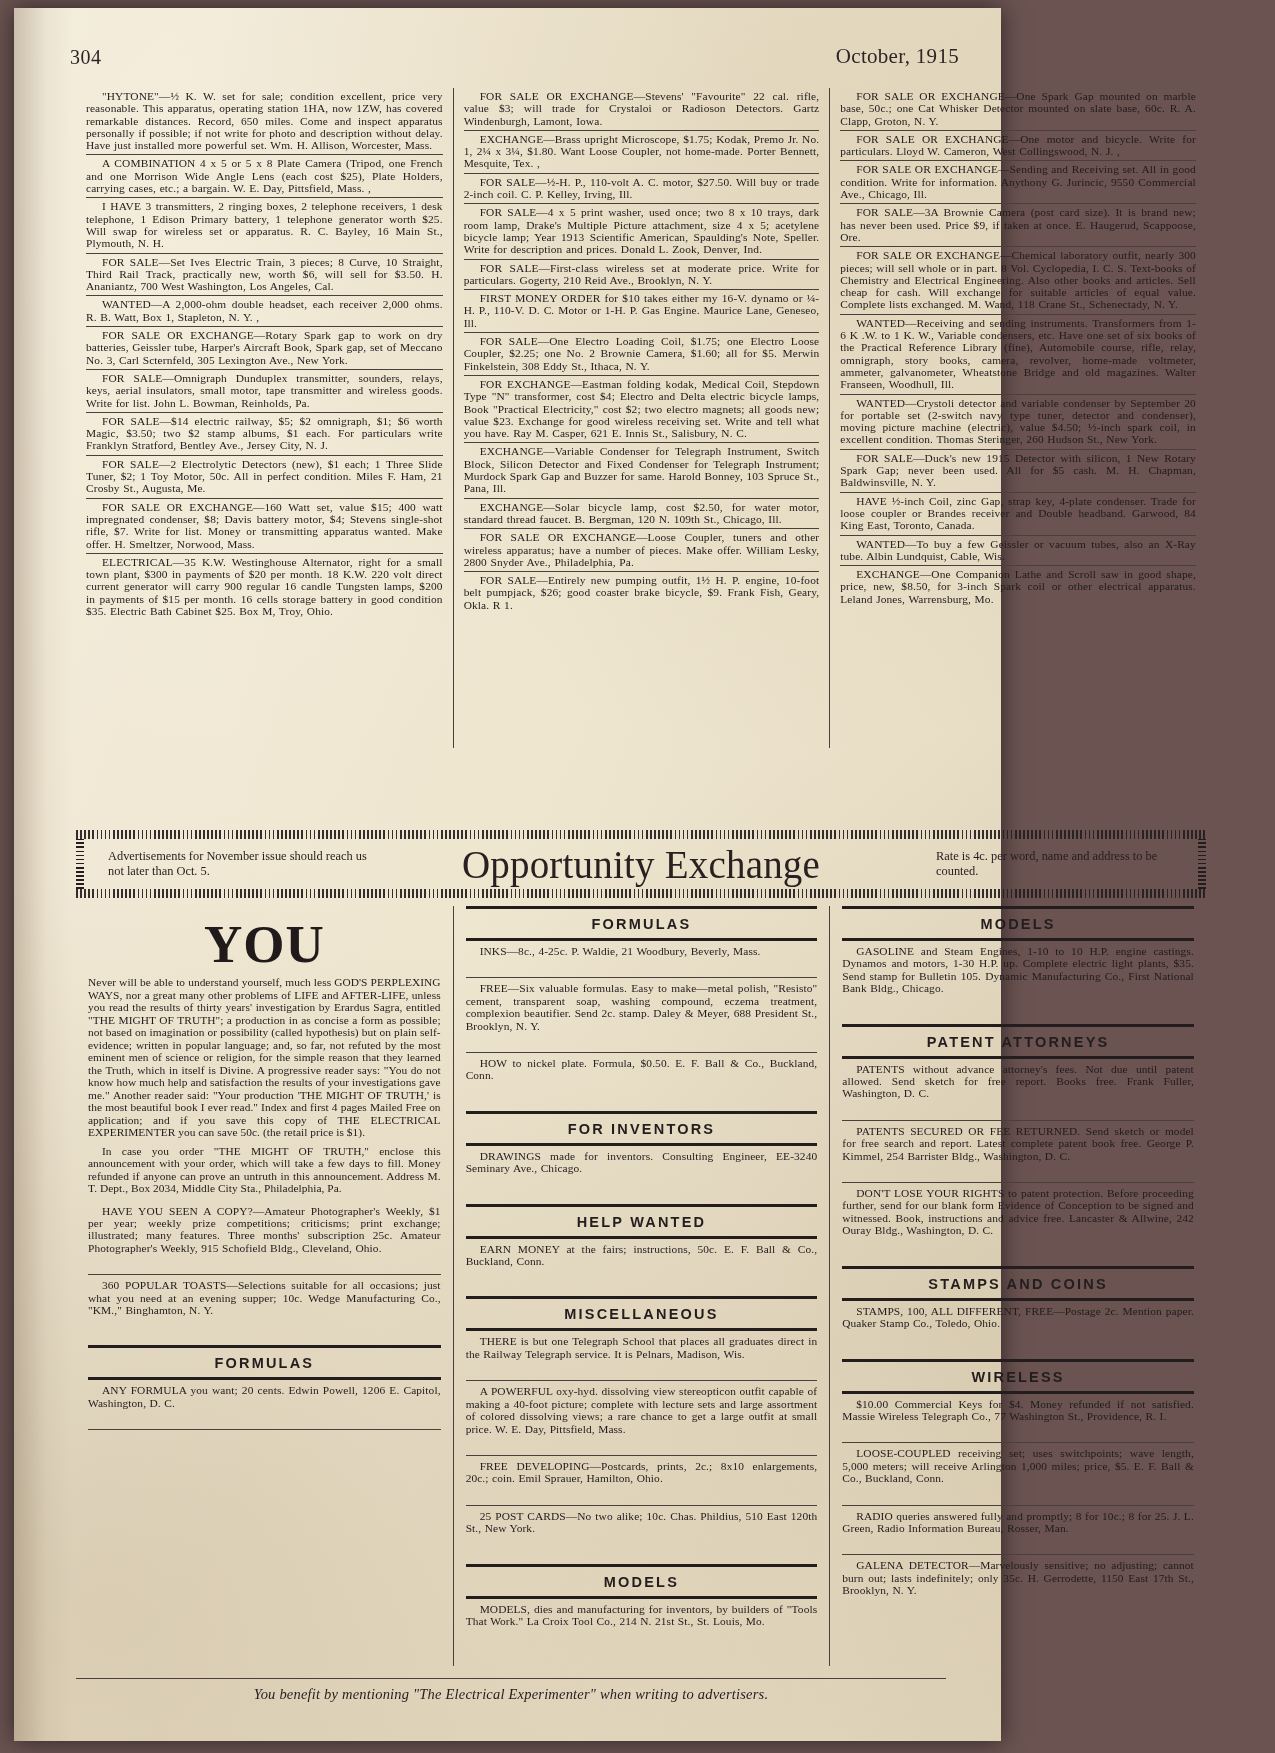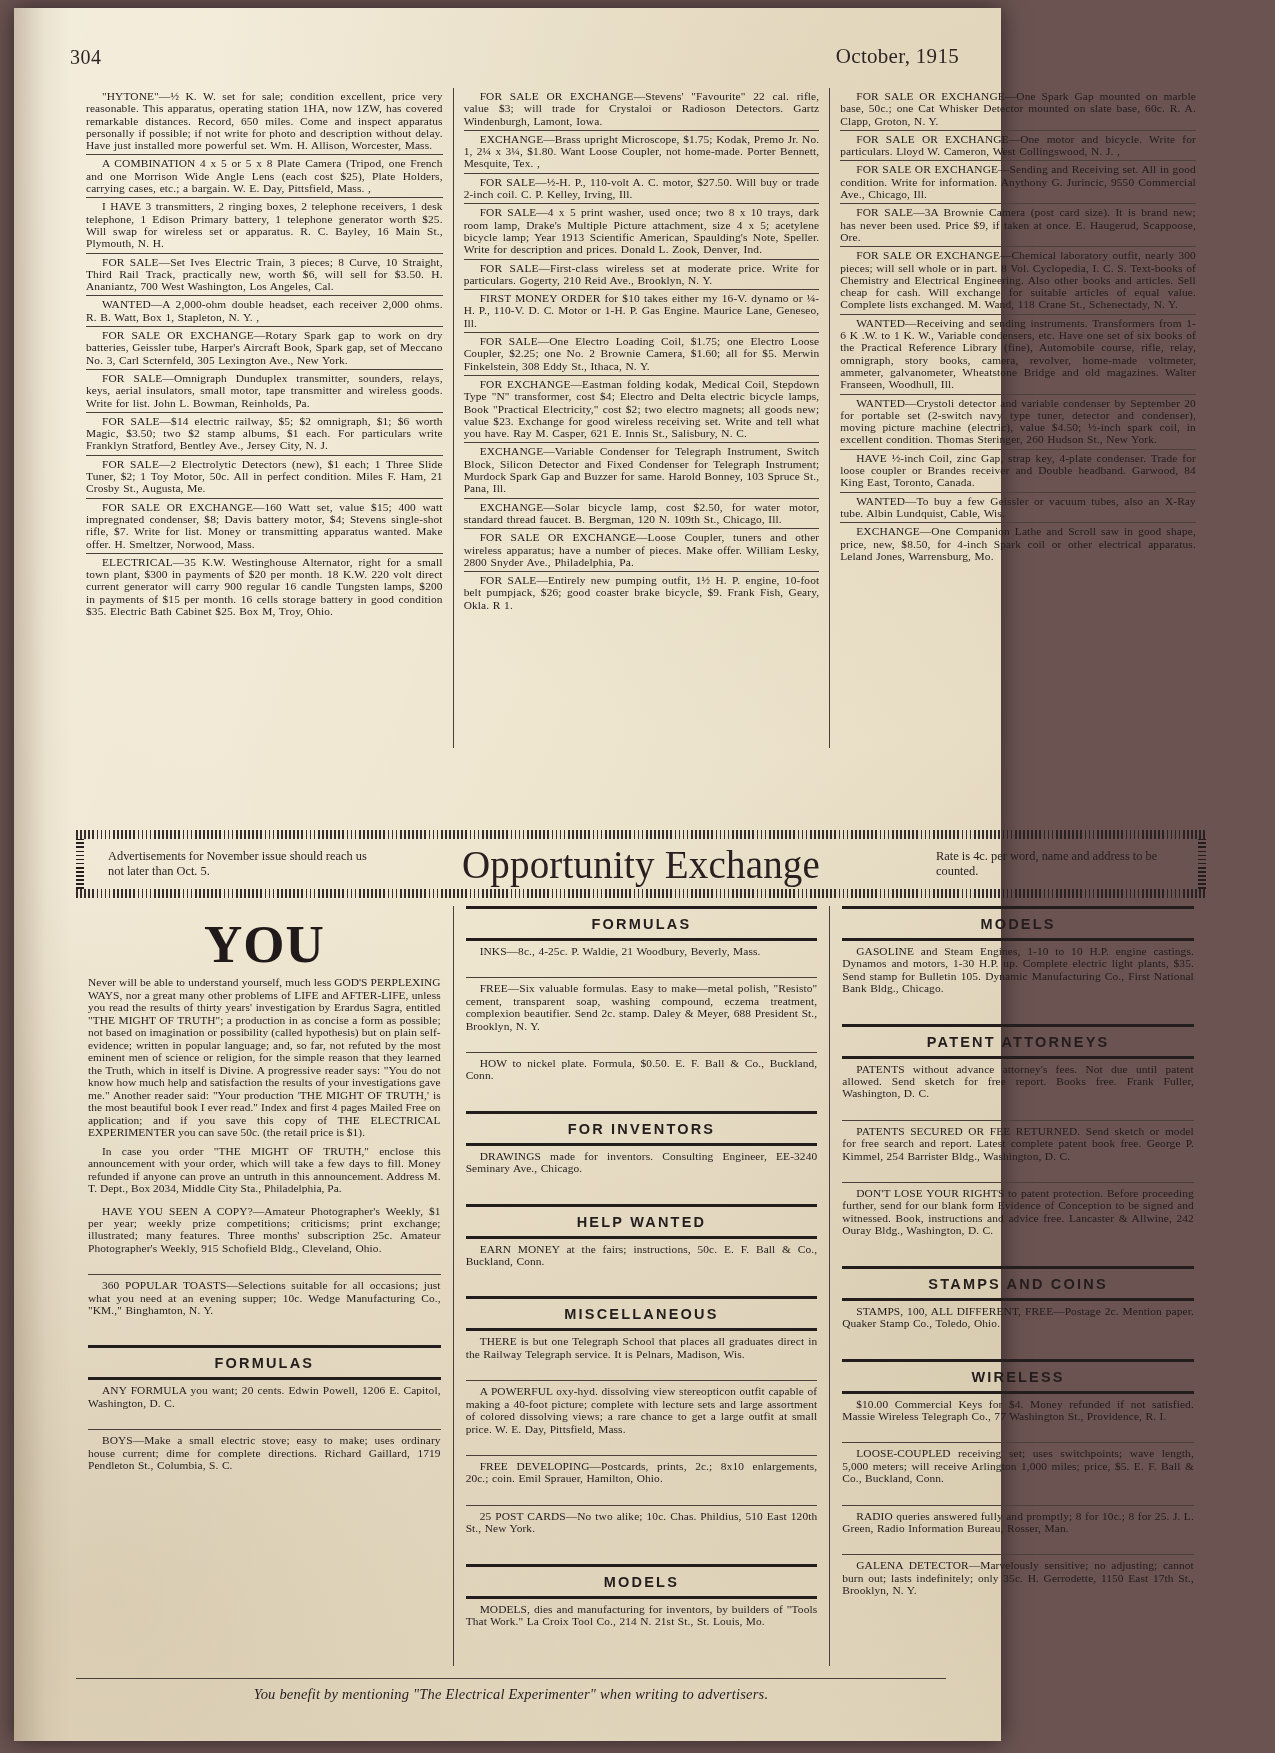--- a/index.html
+++ b/index.html
@@ -220,23 +220,24 @@
           <div class="ad">FOR SALE—Entirely new pumping outfit, 1½ H. P. engine, 10-foot belt pumpjack, $26; good coaster brake bicycle, $9.  Frank Fish, Geary, Okla.  R 1.</div>
         </div>
       <div class="ccol" id="ccol3">
           <div class="ad">FOR SALE OR EXCHANGE—One Spark Gap mounted on marble base, 50c.; one Cat Whisker Detector mounted on slate base, 60c.  R. A. Clapp, Groton, N. Y.</div>
           <div class="ad">FOR SALE OR EXCHANGE—One motor and bicycle.  Write for particulars.  Lloyd W. Cameron, West Collingswood, N. J.                ,</div>
           <div class="ad">FOR SALE OR EXCHANGE—Sending and Receiving set.  All in good condition.  Write for information.  Anythony G. Jurincic, 9550 Commercial Ave., Chicago, Ill.</div>
           <div class="ad">FOR SALE—3A Brownie Camera (post card size).  It is brand new; has never been used.  Price $9, if taken at once.  E. Haugerud, Scappoose, Ore.</div>
           <div class="ad">FOR SALE OR EXCHANGE—Chemical laboratory outfit, nearly 300 pieces; will sell whole or in part.  8 Vol. Cyclopedia, I. C. S. Text-books of Chemistry and Electrical Engineering.  Also other books and articles.  Sell cheap for cash.  Will exchange for suitable articles of equal value.  Complete lists exchanged.  M. Wand, 118 Crane St., Schenectady, N. Y.</div>
           <div class="ad">WANTED—Receiving and sending instruments.  Transformers from 1-6 K .W. to 1 K. W., Variable condensers, etc.  Have one set of six books of the Practical Reference Library (fine), Automobile course, rifle, relay, omnigraph, story books, camera, revolver, home-made voltmeter, ammeter, galvanometer, Wheatstone Bridge and old magazines.  Walter Franseen, Woodhull, Ill.</div>
           <div class="ad">WANTED—Crystoli detector and variable condenser by September 20 for portable set (2-switch navy type tuner, detector and condenser), moving picture machine (electric), value $4.50; ½-inch spark coil, in excellent condition.  Thomas Steringer, 260 Hudson St., New York.</div>
+          <div class="ad">FOR SALE—Duck's new 1915 Detector with silicon, 1 New Rotary Spark Gap; never been used.  All for $5 cash.  M. H. Chapman, Baldwinsville, N. Y.</div>
           <div class="ad">HAVE ½-inch Coil, zinc Gap, strap key, 4-plate condenser.  Trade for loose coupler or Brandes receiver and Double headband.  Garwood, 84 King East, Toronto, Canada.</div>
           <div class="ad">WANTED—To buy a few Geissler or vacuum tubes, also an X-Ray tube.  Albin Lundquist, Cable, Wis.</div>
-          <div class="ad">EXCHANGE—One Companion Lathe and Scroll saw in good shape, price, new, $8.50, for 4-inch Spark coil or other electrical apparatus.  Leland Jones, Warrensburg, Mo.</div>
+          <div class="ad">EXCHANGE—One Companion Lathe and Scroll saw in good shape, price, new, $8.50, for 3-inch Spark coil or other electrical apparatus.  Leland Jones, Warrensburg, Mo.</div>
         </div>
     </div>
 
     <div class="banner">
       <div class="rule-hatch"></div>
       <div class="banner-inner">
         <div class="bn-left">Advertisements for November issue should reach us not later than Oct. 5.</div>
         <div class="bn-title">Opportunity Exchange</div>
         <div class="bn-right">Rate is 4c. per word, name and address to be counted.</div>
       </div>
@@ -247,21 +248,20 @@
       <div class="dcol" id="dcol1">
           <div class="you-head">YOU</div>
           <div class="you-body">
             <p class="noind">Never will be able to understand yourself, much less GOD'S PERPLEXING WAYS, nor a great many other problems of LIFE and AFTER-LIFE, unless you read the results of thirty years' investigation by Erardus Sagra, entitled "THE MIGHT OF TRUTH"; a production in as concise a form as possible; not based on imagination or possibility (called hypothesis) but on plain self-evidence; written in popular language; and, so far, not refuted by the most eminent men of science or religion, for the simple reason that they learned the Truth, which in itself is Divine.  A progressive reader says: "You do not know how much help and satisfaction the results of your investigations gave me."  Another reader said: "Your production 'THE MIGHT OF TRUTH,' is the most beautiful book I ever read."  Index and first 4 pages Mailed Free on application; and if you save this copy of THE ELECTRICAL EXPERIMENTER you can save 50c. (the retail price is $1).</p>
             <p>In case you order "THE MIGHT OF TRUTH," enclose this announcement with your order, which will take a few days to fill.  Money refunded if anyone can prove an untruth in this announcement.  Address M. T. Dept., Box 2034, Middle City Sta., Philadelphia, Pa.</p>
           </div>
           <div class="dad">HAVE YOU SEEN A COPY?—Amateur Photographer's Weekly, $1 per year; weekly prize competitions; criticisms; print exchange; illustrated; many features.  Three months' subscription 25c.  Amateur Photographer's Weekly, 915 Schofield Bldg., Cleveland, Ohio.</div>
           <div class="dad noline">360 POPULAR TOASTS—Selections suitable for all occasions; just what you need at an evening supper; 10c.  Wedge Manufacturing Co., "KM.," Binghamton, N. Y.</div>
           <div class="cat">FORMULAS</div>
           <div class="dad">ANY FORMULA you want; 20 cents.  Edwin Powell, 1206 E. Capitol, Washington, D. C.</div>
-          <div class="dad noline">BOYS—Make a small electric stove; easy to make; uses ordinary house current; dime for complete directions.  Richard Gaillard, 1719 Pendleton St., Columbia, S. C.</div>
         </div>
       <div class="dcol" id="dcol2">
           <div class="cat">FORMULAS</div>
           <div class="dad">INKS—8c., 4-25c.  P. Waldie, 21 Woodbury, Beverly, Mass.</div>
           <div class="dad">FREE—Six valuable formulas.  Easy to make—metal polish, "Resisto" cement, transparent soap, washing compound, eczema treatment, complexion beautifier.  Send 2c. stamp.  Daley &amp; Meyer, 688 President St., Brooklyn, N. Y.</div>
           <div class="dad noline">HOW to nickel plate.  Formula, $0.50.  E. F. Ball &amp; Co., Buckland, Conn.</div>
           <div class="cat">FOR INVENTORS</div>
           <div class="dad noline">DRAWINGS made for inventors.  Consulting Engineer, EE-3240 Seminary Ave., Chicago.</div>
           <div class="cat">HELP WANTED</div>
           <div class="dad noline">EARN MONEY at the fairs; instructions, 50c.  E. F. Ball &amp; Co., Buckland, Conn.</div>

